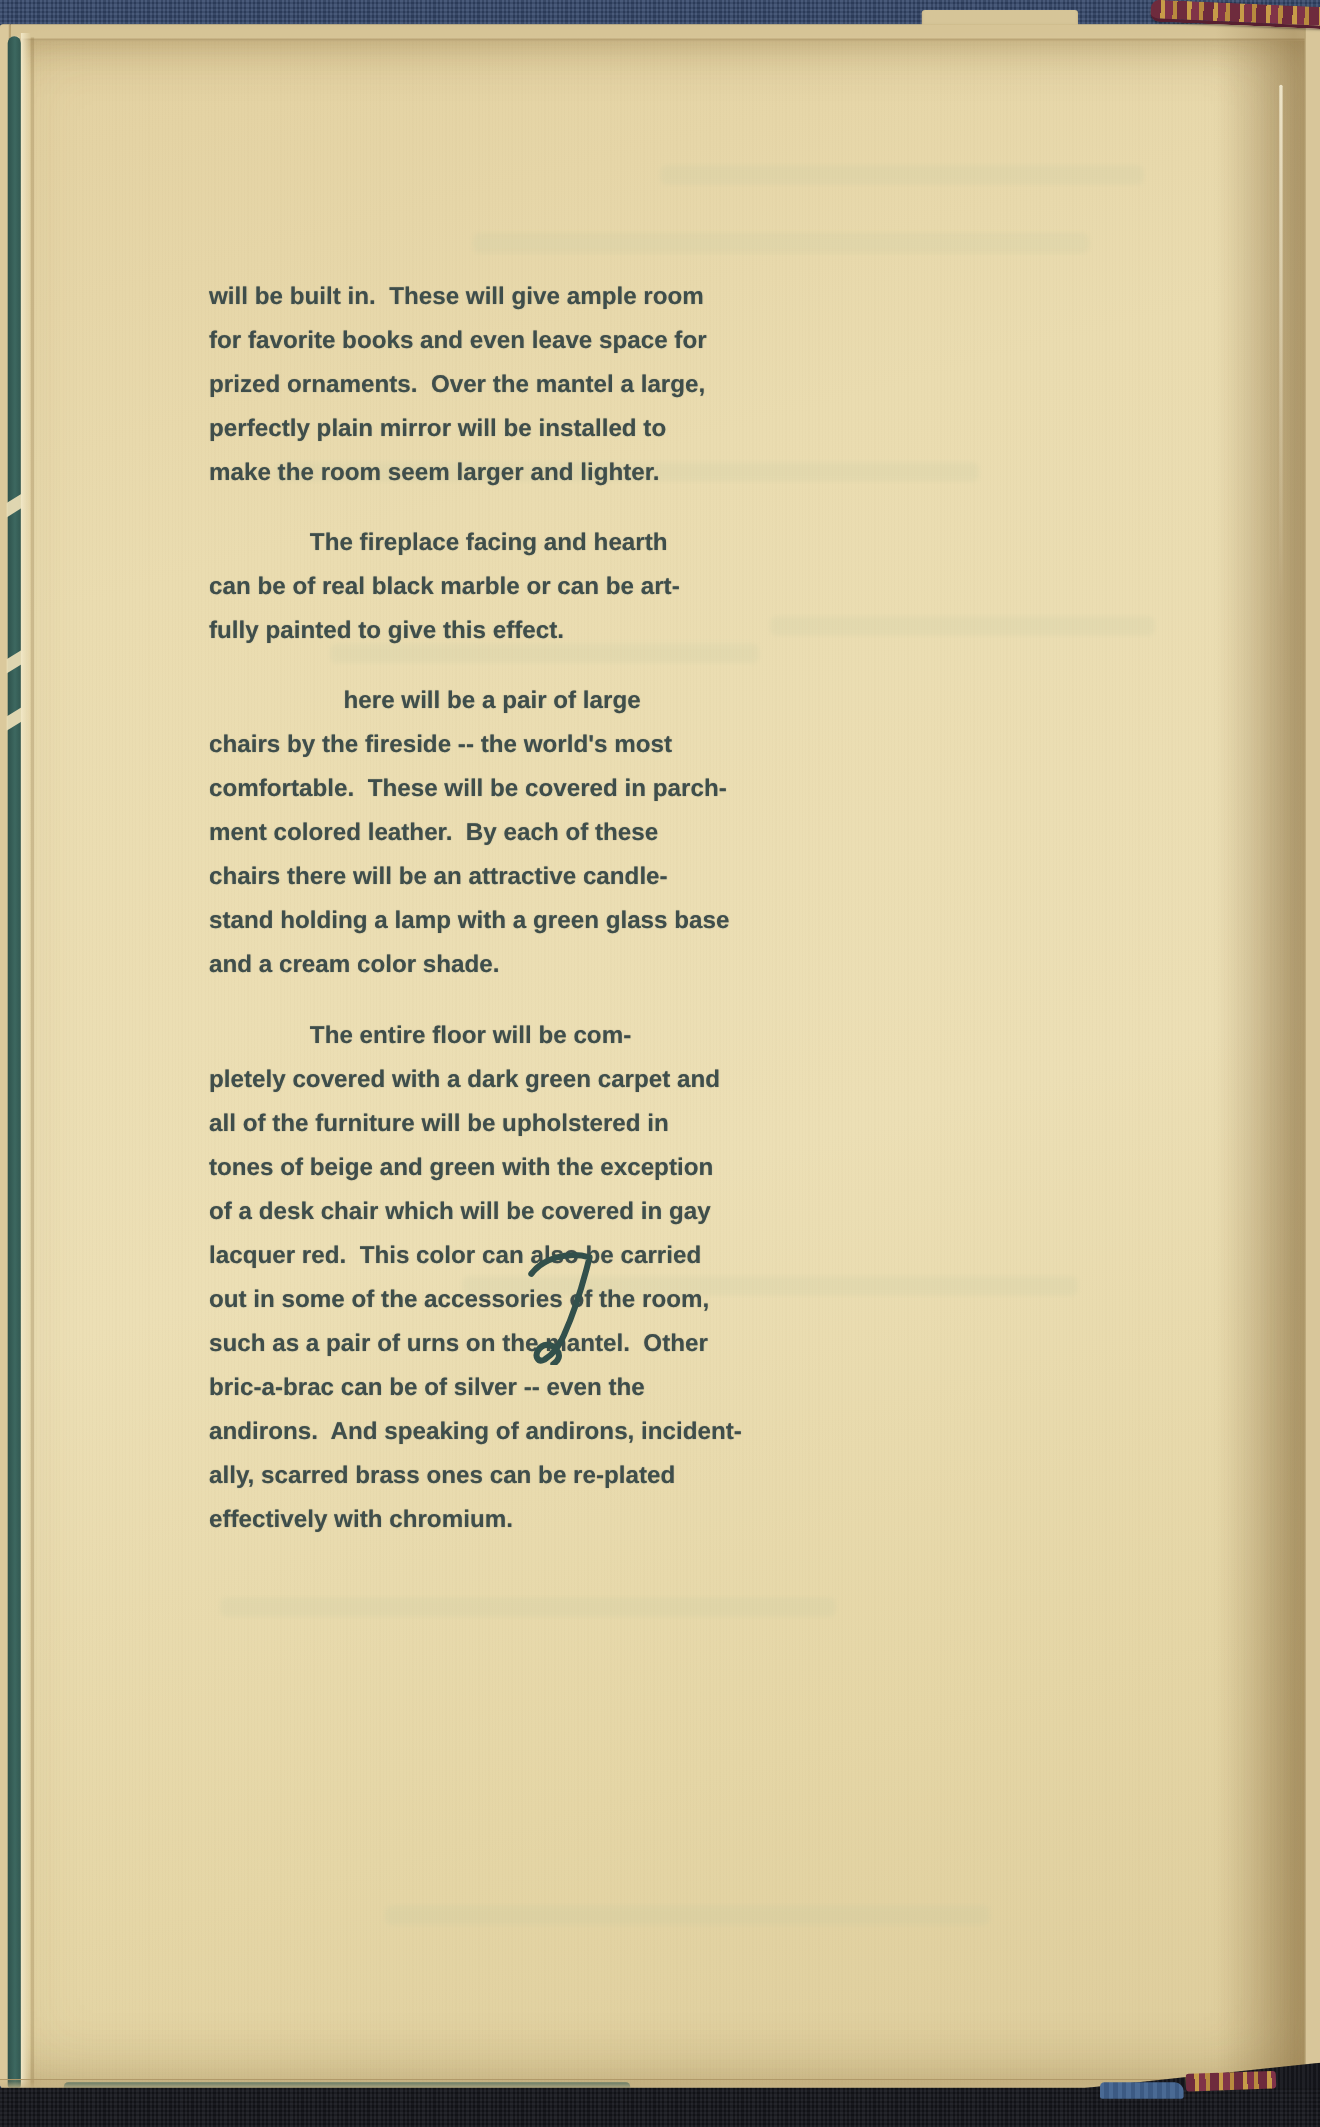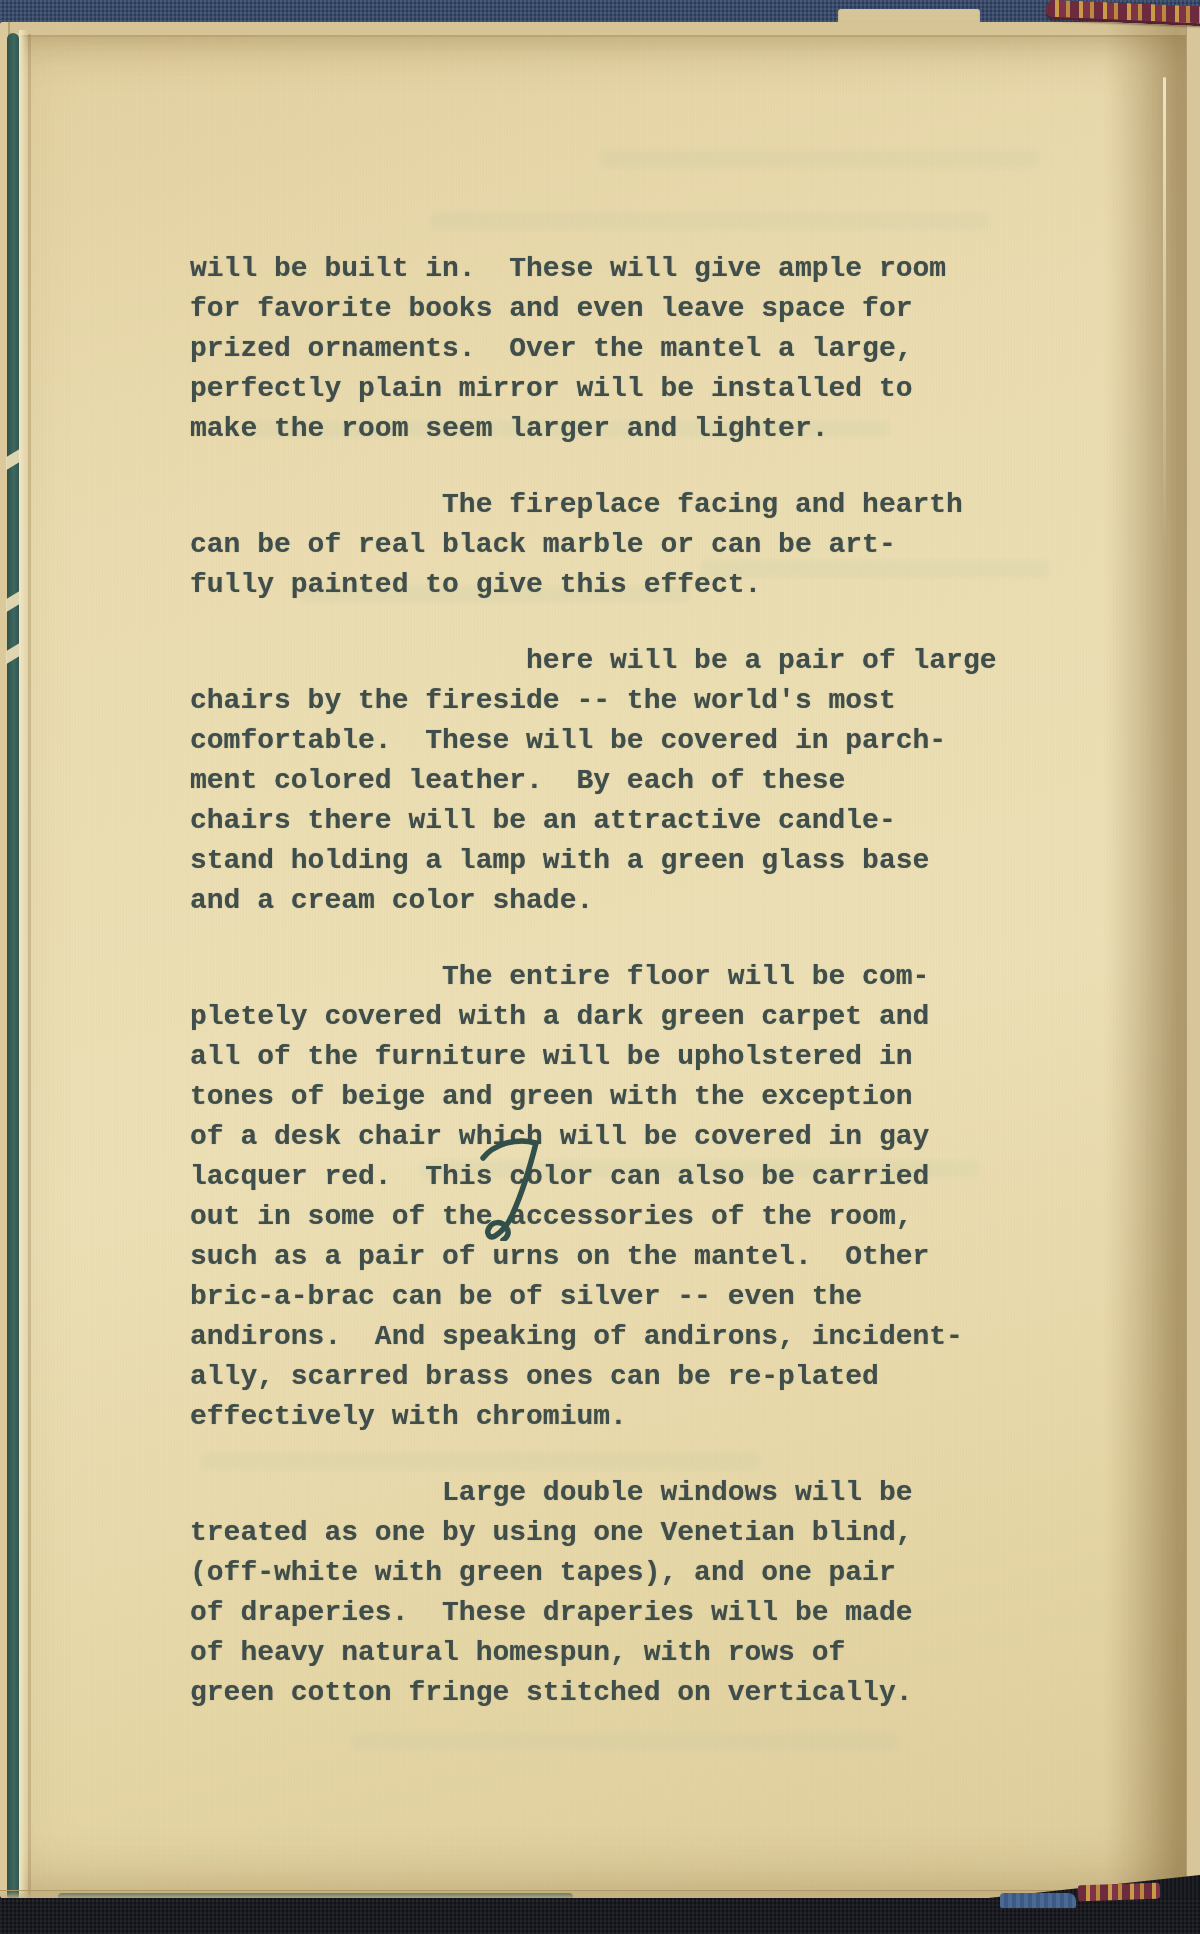--- a/index.html
+++ b/index.html
@@ -72,25 +72,25 @@
 
   .bottom-edge{position:absolute;left:0;right:0;bottom:0;height:9px;
     background:linear-gradient(180deg,rgba(150,120,70,.1),#c9b688);border-top:1px solid rgba(140,110,60,.4);}
   .teal-bottom{position:absolute;left:58px;bottom:0;width:515px;height:7px;
     background:#3a635c;border-radius:4px 4px 0 0;opacity:.9;}
 
   .ghost{position:absolute;height:18px;background:#b9c4a0;opacity:.14;filter:blur(2px);border-radius:6px;}
 
   
   .text-block{position:absolute;left:190px;top:227px;width:960px;z-index:5;
-    color:#3f4e4b;font-size:28px;line-height:40px;font-weight:bold;
-    font-family:Liberation Mono, monospace;
+    color:#3f4e4b;font-size:22px;line-height:40px;font-weight:bold;
+    font-family:Liberation Sans, sans-serif;
     text-shadow:0 0 1px rgba(58,72,69,.5);}
   .para{white-space:pre;margin:0;}
-  .para + .para{margin-top:36px;}
+  .para + .para{margin-top:24px;}
   .para-t{margin-top:80px;position:relative;}
   .drop-cap-svg{position:absolute;left:289px;top:884px;z-index:6;}
   .sr{position:absolute;width:1px;height:1px;overflow:hidden;clip-path:inset(50%);}
 </style>
 </head>
 <body>
 
 <div class="scene">
 
   <div class="cover-top"></div>
@@ -142,26 +142,20 @@
 all of the furniture will be upholstered in
 tones of beige and green with the exception
 of a desk chair which will be covered in gay
 lacquer red.  This color can also be carried
 out in some of the accessories of the room,
 such as a pair of urns on the mantel.  Other
 bric-a-brac can be of silver -- even the
 andirons.  And speaking of andirons, incident-
 ally, scarred brass ones can be re-plated
 effectively with chromium.</div>
-      <div class="para">               Large double windows will be
-treated as one by using one Venetian blind,
-(off-white with green tapes), and one pair
-of draperies.  These draperies will be made
-of heavy natural homespun, with rows of
-green cotton fringe stitched on vertically.</div>
 
       <span class="sr">T</span>
       <svg class="drop-cap-svg" width="66" height="108" viewBox="0 0 66 108" aria-hidden="true">
         <path d="M4,25 C14,12 36,4 57,10
                  M57,10 C51,34 43,60 34,80
                  C30,90 24,98 16,103
                  C10,106 7,100 10,95
                  C14,88 22,88 27,94
                  C31,99 29,104 24,107" fill="none" stroke="#32504b" stroke-width="5.5" stroke-linecap="round"></path>
       </svg>

